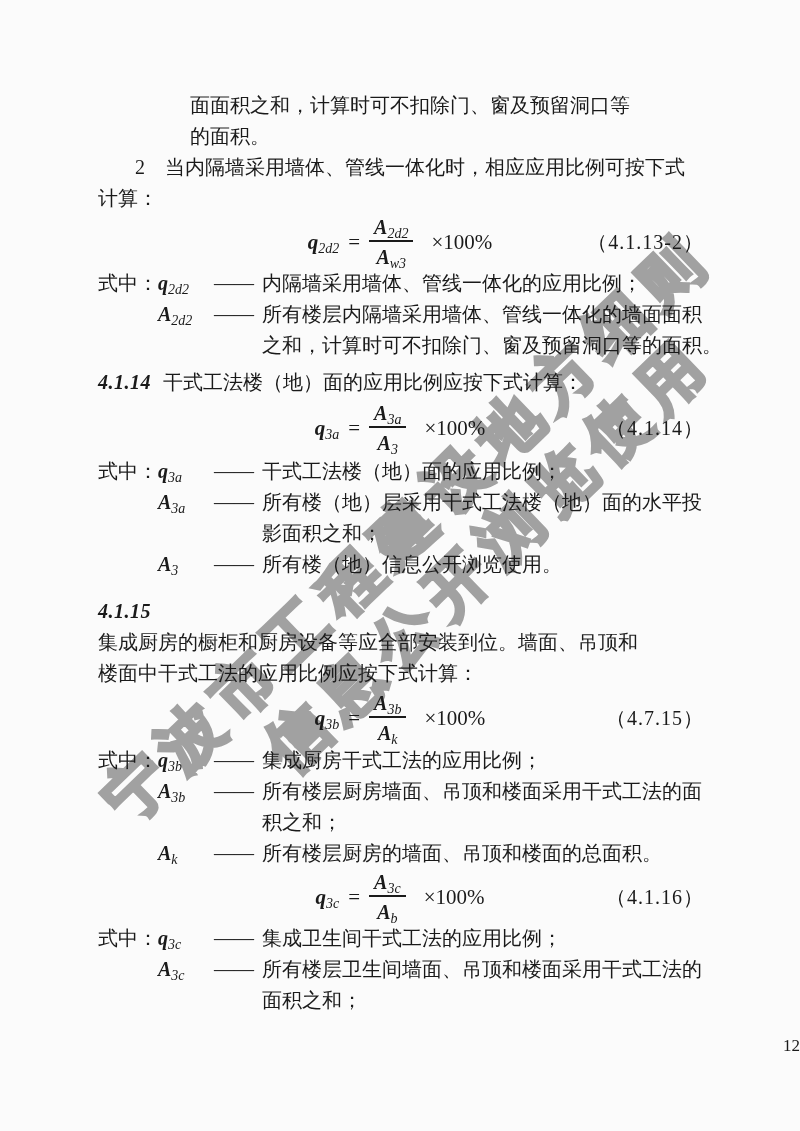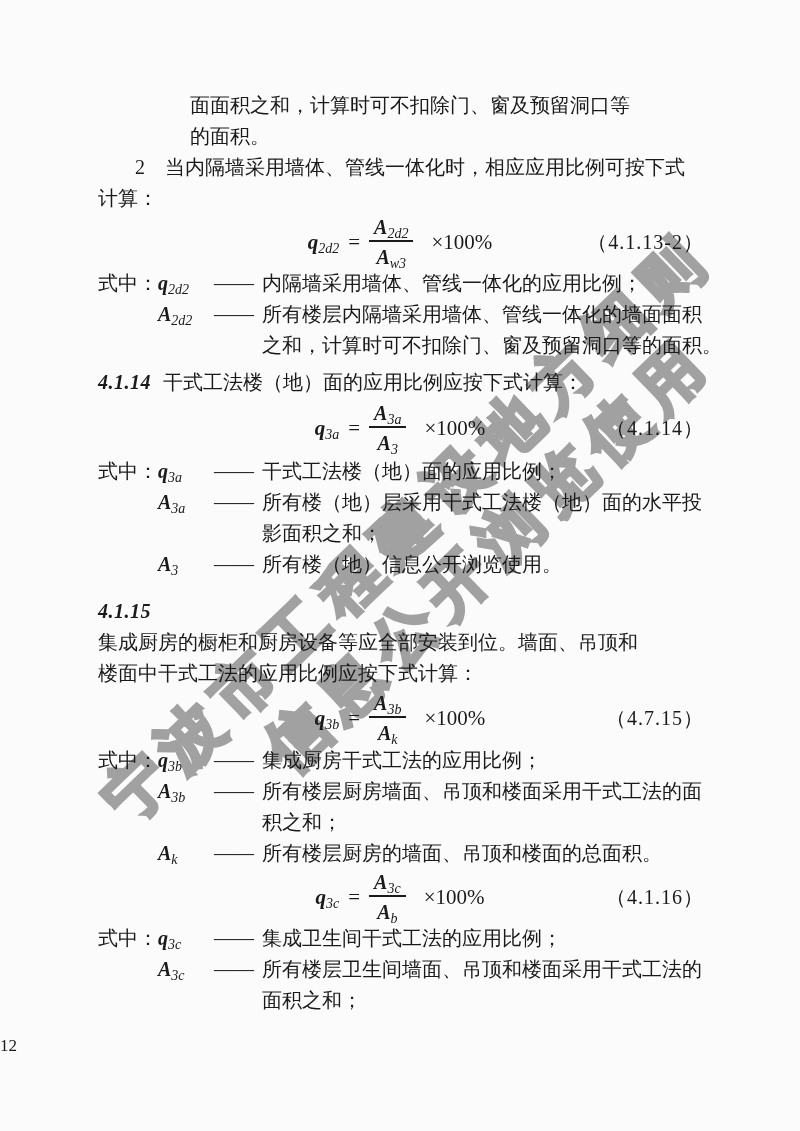--- a/index.html
+++ b/index.html
@@ -47,21 +47,21 @@
   .fbot { display:block; padding-top:4px; }
   .mult { margin-left:18px; font-size:21px; }
   .eqno { position:absolute; right:-2px; top:50%; transform:translateY(-50%); font-size:20px; letter-spacing:1px; }
   
   .wrow { display:grid; grid-template-columns:60px 56px 48px 1fr; align-items:start; }
   .wlabel { }
   .wsym  { font-size:20px; }
   .wdash { letter-spacing:0; }
   .wdef  { }
   
-  .pagenum { position:absolute; left:0; top:1036px; width:100%; text-align:left;
+  .pagenum { position:absolute; left:0; top:1036px; width:100%; text-align:right;
              font-size:17px; z-index:1; }
 </style>
 </head>
 <body>
 
 <div class="page">
 
   <div class="wm-layer">
     <div class="wm wm1">宁波市工程建设地方细则</div>
     <div class="wm wm2">信息公开浏览使用</div>

